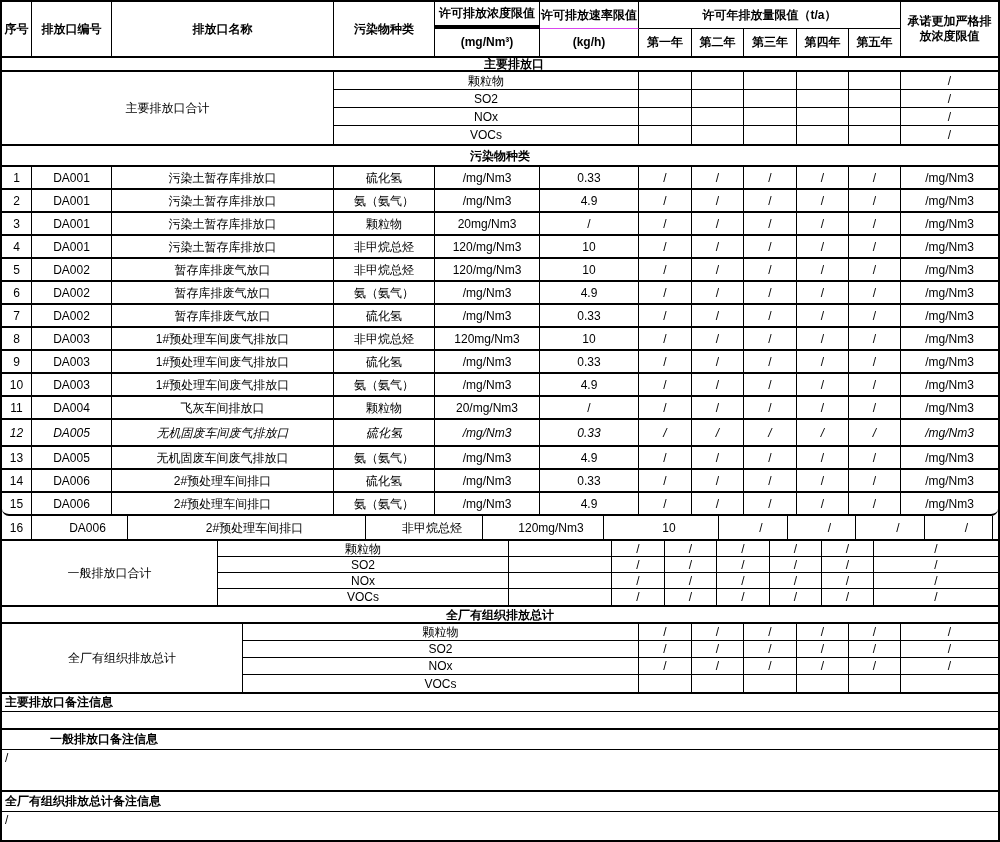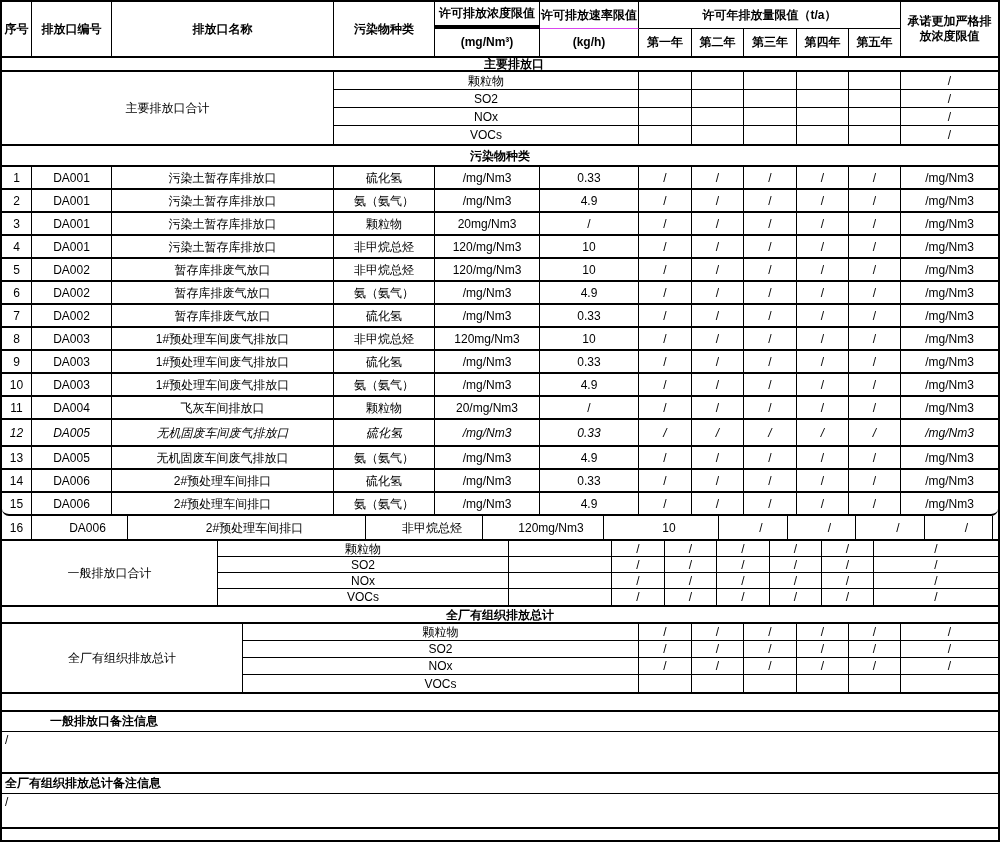--- a/index.html
+++ b/index.html
@@ -461,20 +461,21 @@
           <div class="cell"></div>
           <div class="cell"></div>
           <div class="cell"></div>
           <div class="cell"></div>
           <div class="cell"></div>
           <div class="cell lastc"></div>
         </div>
       </div>
   </div>
 
+  <div class="remark-label" style="height:18px;">主要排放口备注信息</div>
   <div class="remark-value" style="height:18px;"></div>
   <div class="remark-label" style="height:20px;padding-left:48px;">一般排放口备注信息</div>
   <div class="remark-value" style="height:42px;">/</div>
   <div class="remark-label" style="height:20px;">全厂有组织排放总计备注信息</div>
   <div class="remark-value" style="height:35px;">/</div>
   <div class="spacer"></div>
 
 </div>
 
 </body></html>

